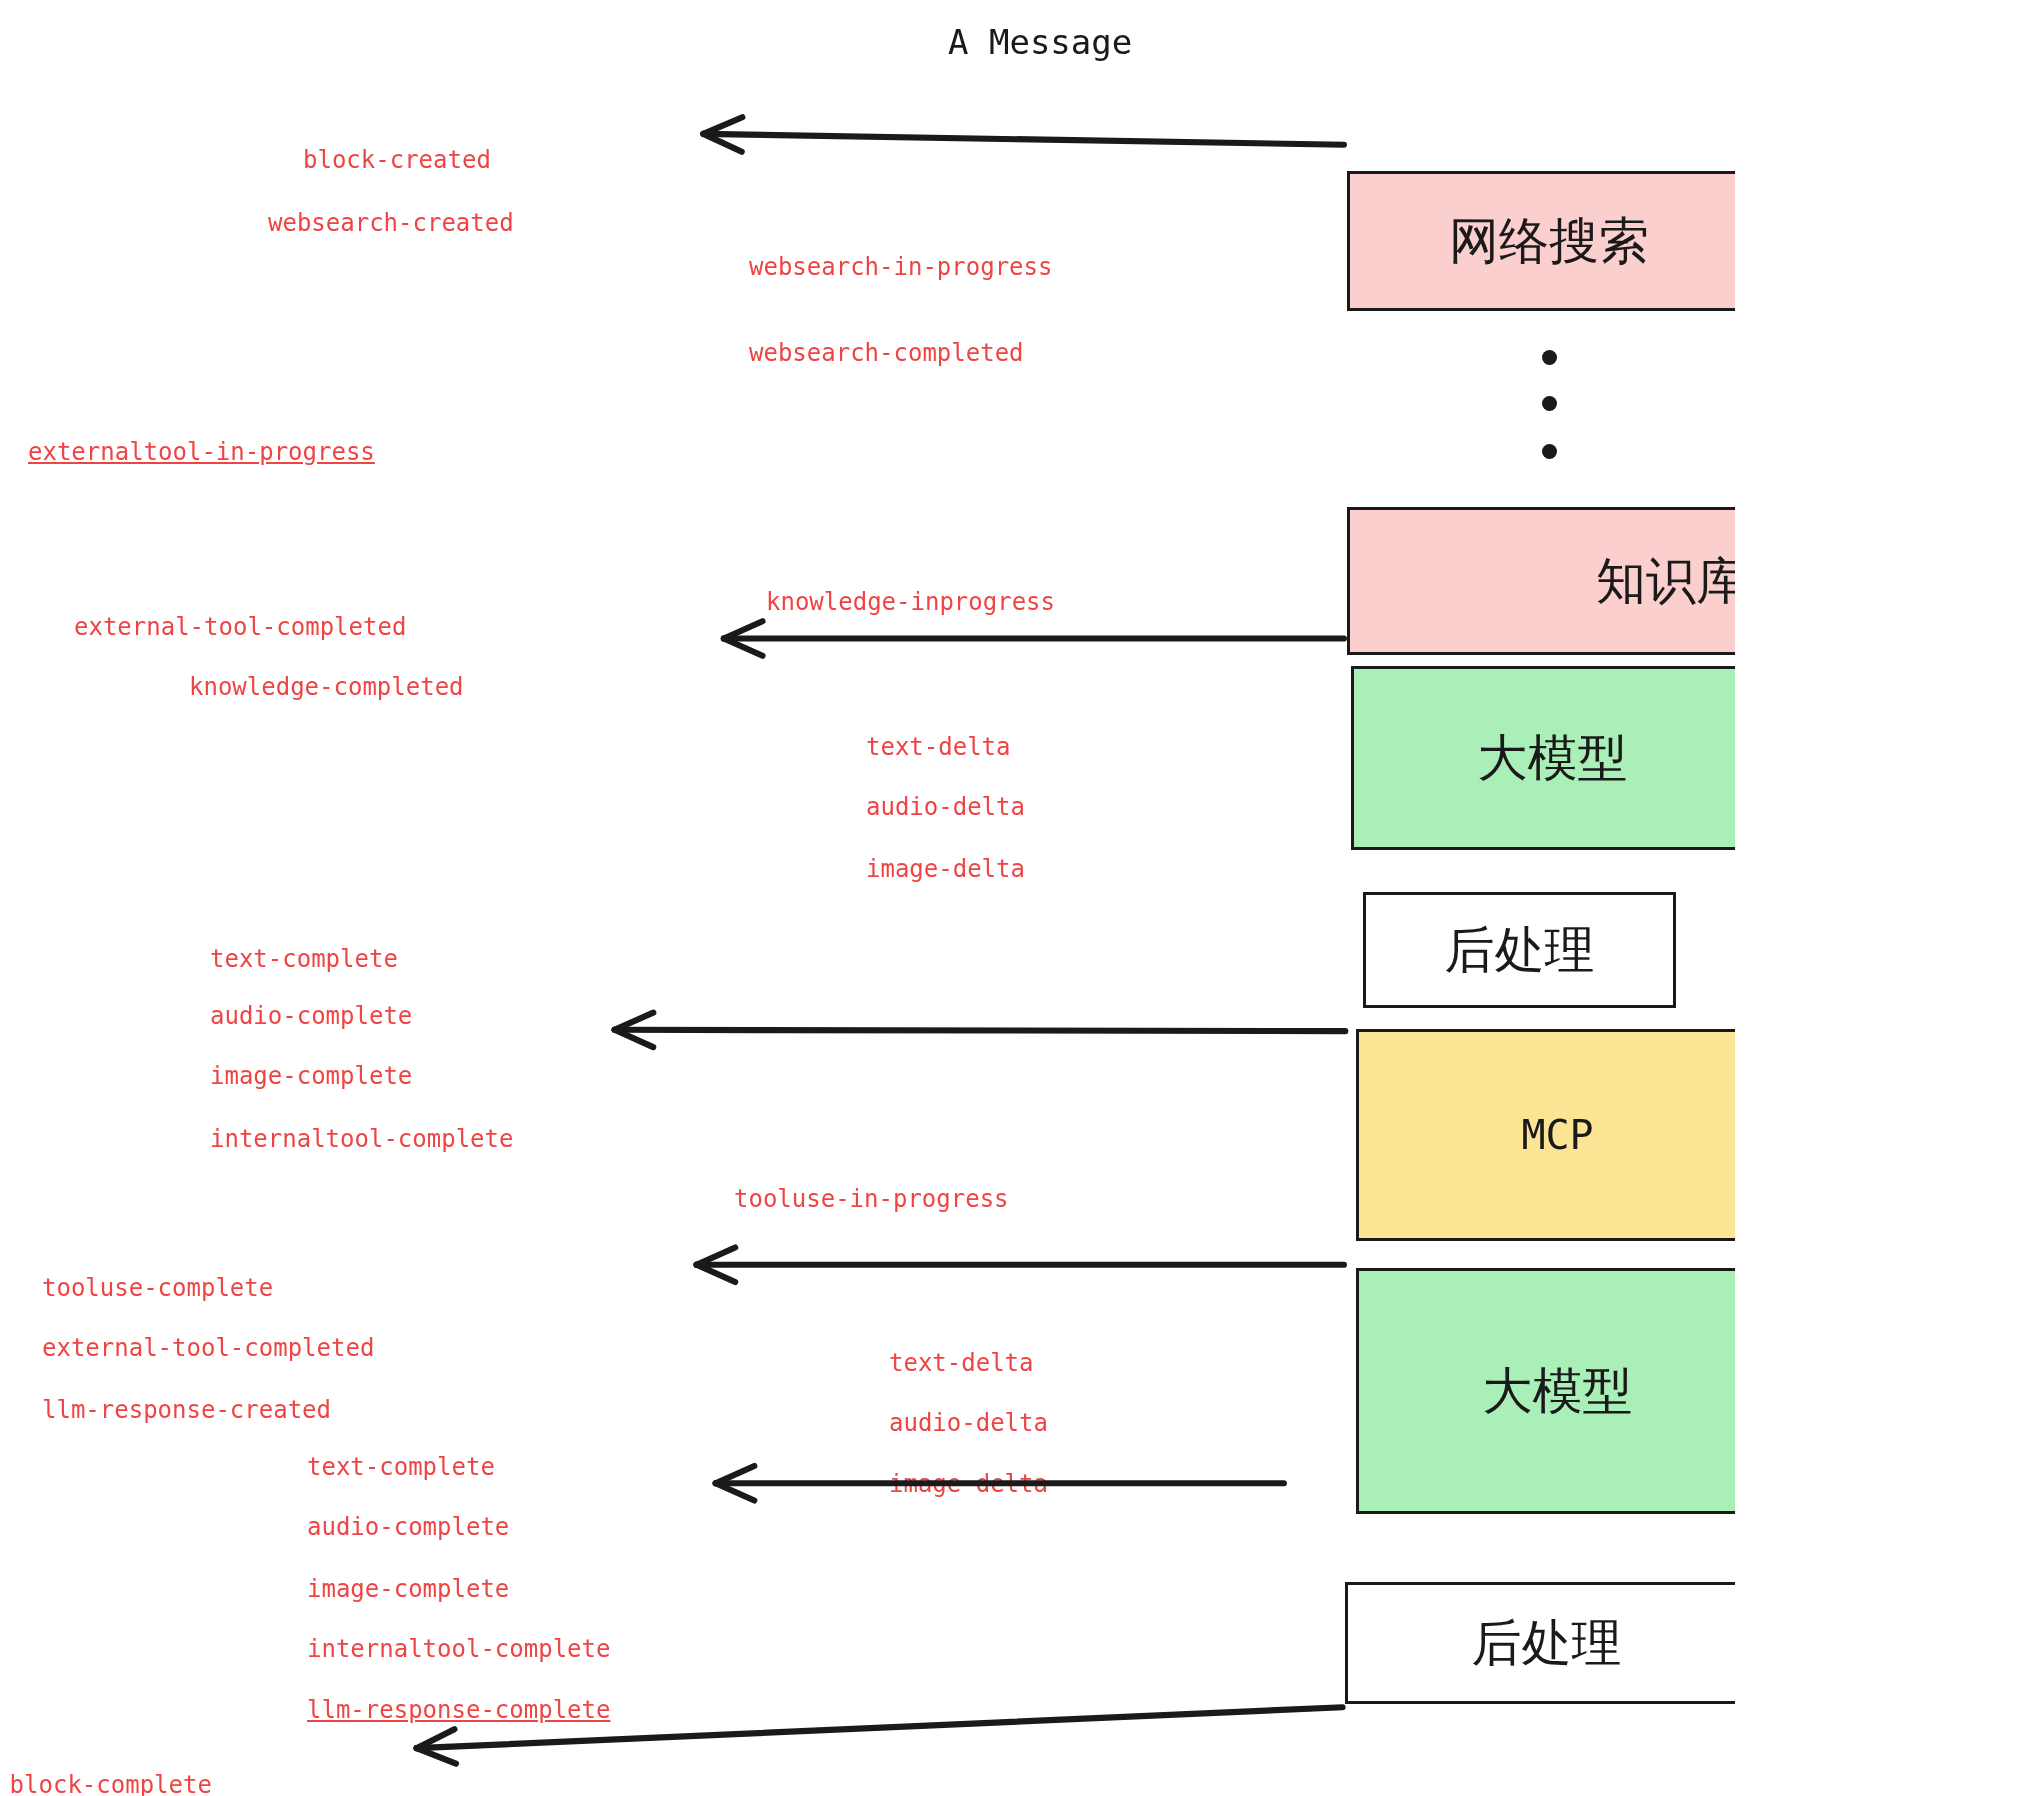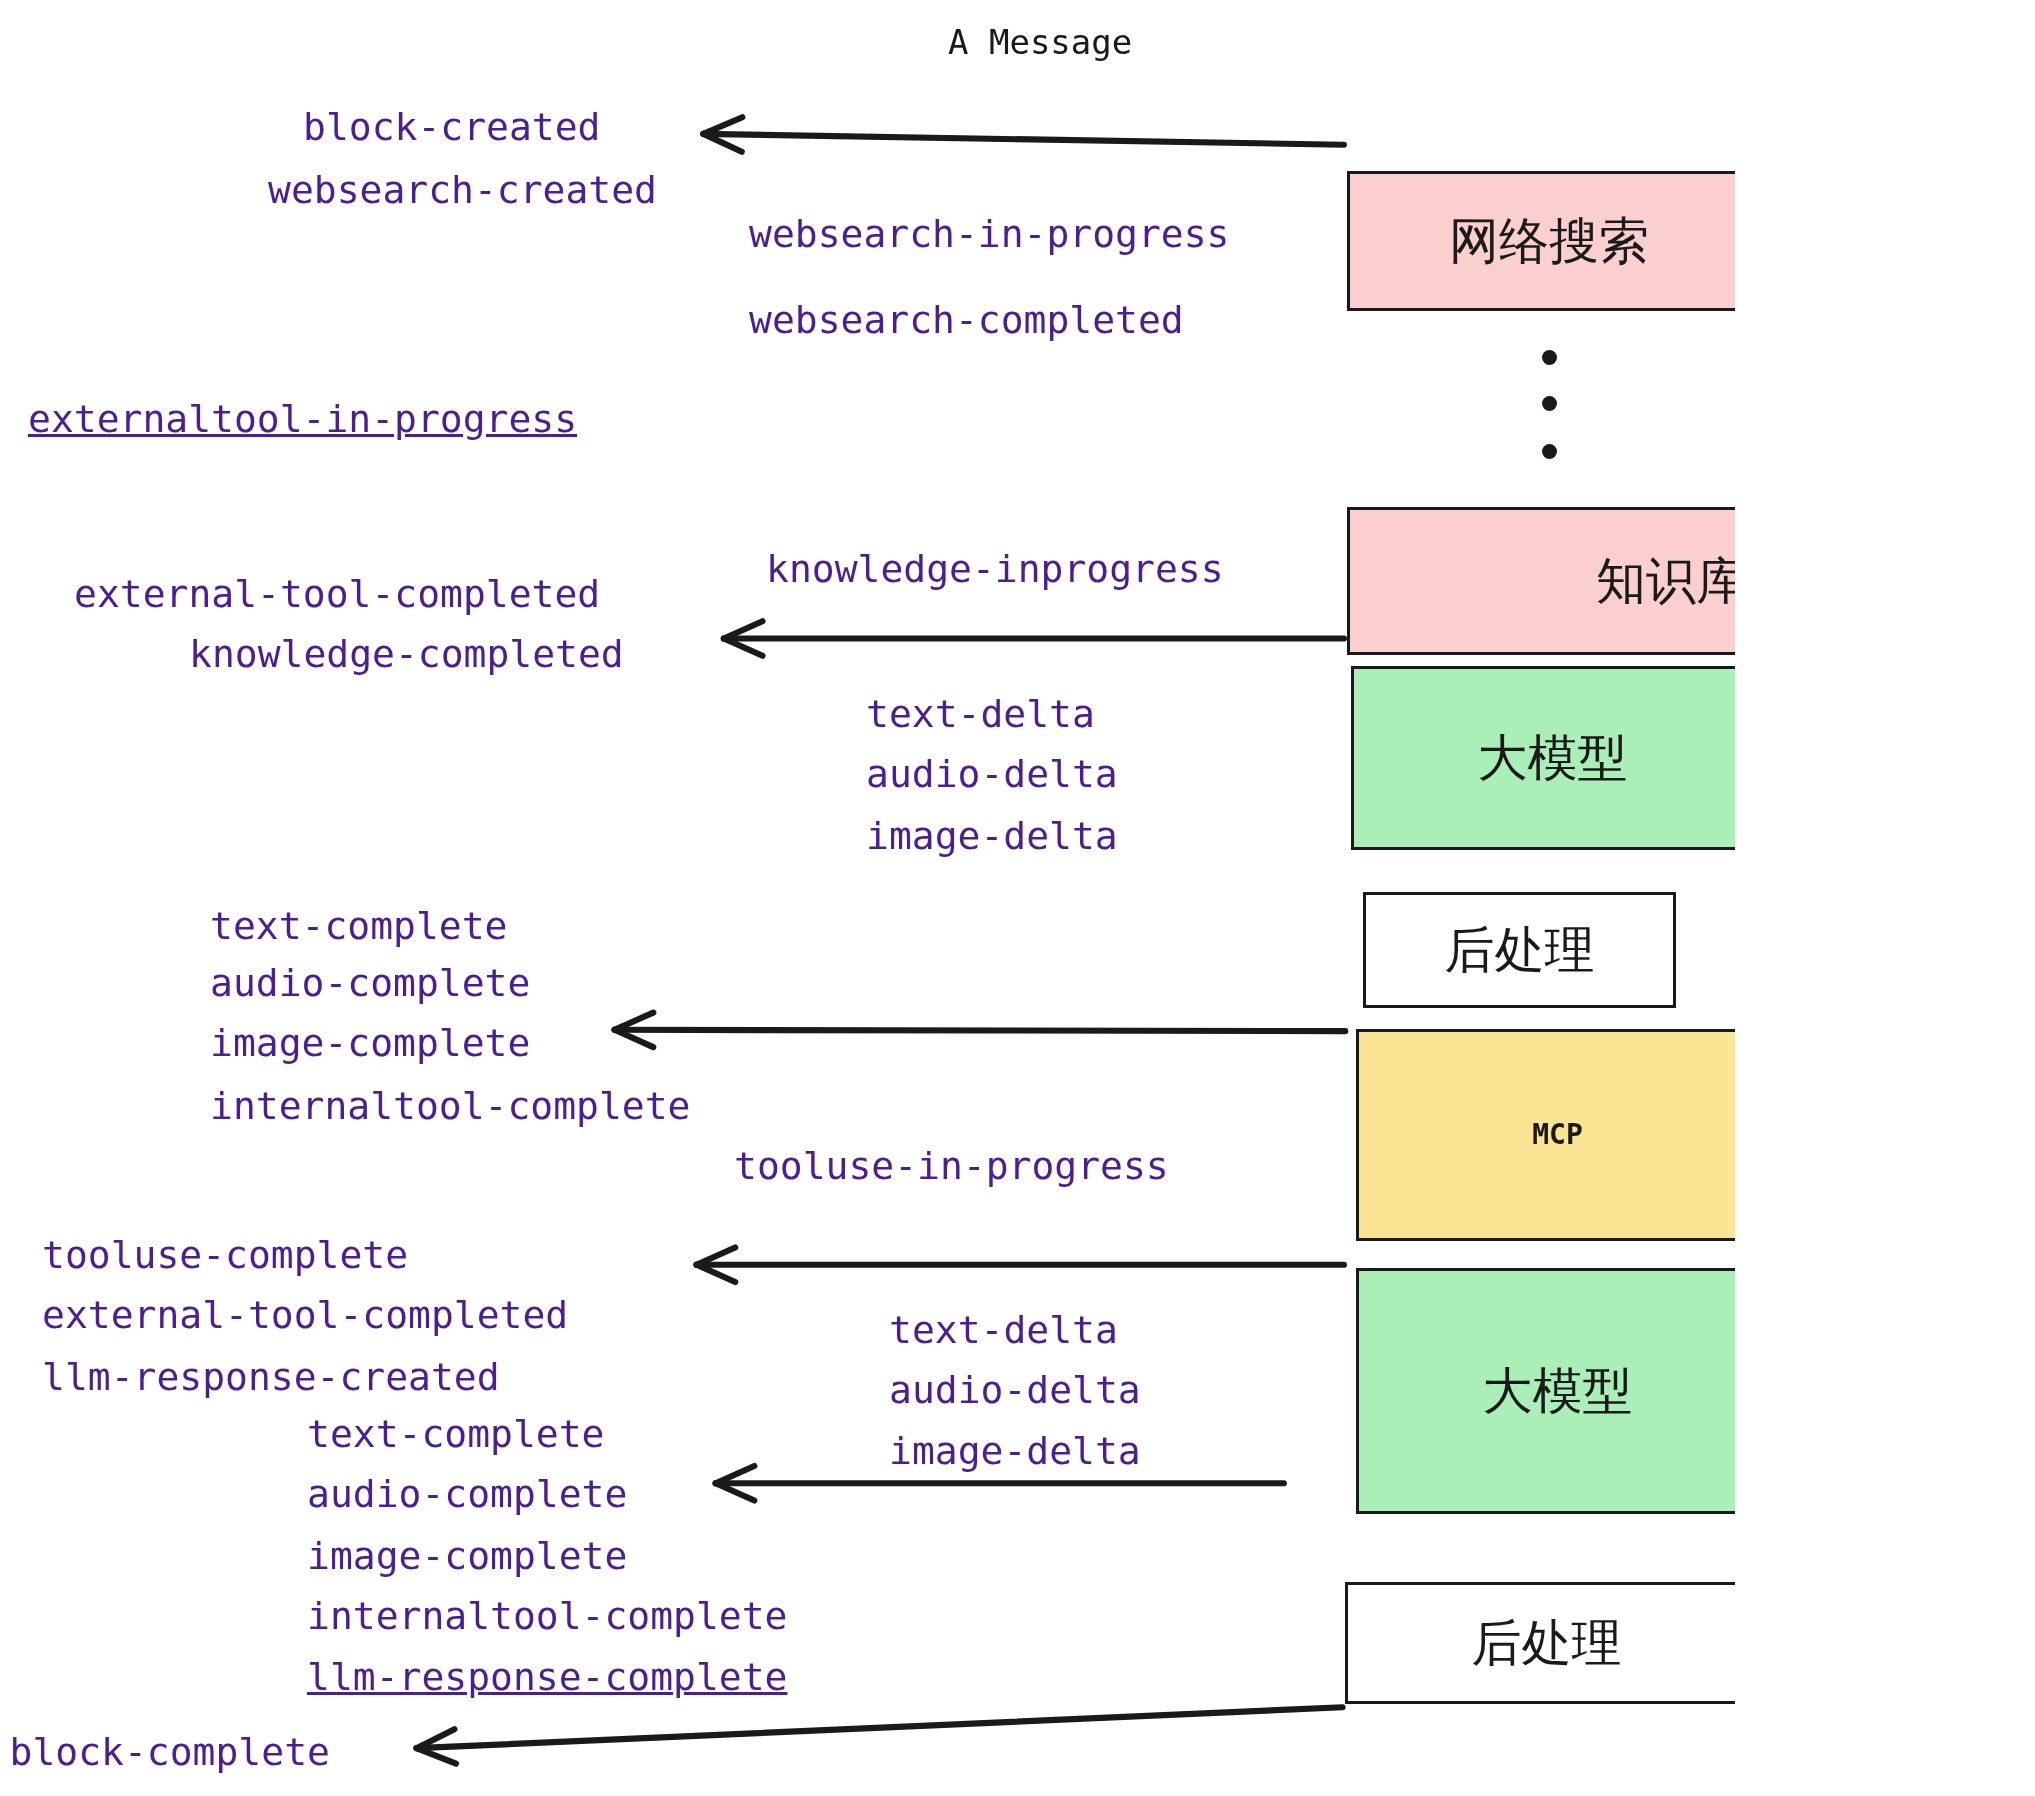--- a/index.html
+++ b/index.html
@@ -11,25 +11,26 @@
     position: relative;
     width: 1735px;
     height: 1796px;
     background: #ffffff;
     font-family: "DejaVu Sans Mono", "Liberation Mono", monospace;
     overflow: hidden;
   }
   .lbl {
     position: absolute;
     white-space: nowrap;
-    color: #4c1d95;
-    font-family: "DejaVu Sans Mono", "Liberation Mono", monospace;
-    font-size: 38px;
+    color: #ef4444;
+    font-family: "DejaVu Sans Mono", "Liberation Mono", monospace;
+    font-size: 24px;
     line-height: 1;
     letter-spacing: 0px;
+    margin-top: 40px;
   }
   .title {
     position: absolute;
     white-space: nowrap;
     color: #1a1a1a;
     font-family: "DejaVu Sans Mono", "Liberation Mono", monospace;
     font-size: 34px;
     line-height: 1;
   }
   .node {
@@ -39,22 +40,22 @@
     display: flex;
     align-items: center;
     justify-content: center;
     color: #1a1a1a;
     font-family: "DejaVu Sans", "Liberation Sans", sans-serif;
     font-size: 50px;
     line-height: 1;
   }
   .node.mono {
     font-family: "DejaVu Sans Mono", "Liberation Mono", monospace;
-    font-size: 28px;
-    font-weight: bold;
+    font-size: 40px;
+    font-weight: normal;
   }
   .side-lbl {
     position: absolute;
     white-space: nowrap;
     color: #1a1a1a;
     font-family: Liberation Mono, monospace;
     font-size: 37px;
     line-height: 1;
   }
   svg.overlay {

